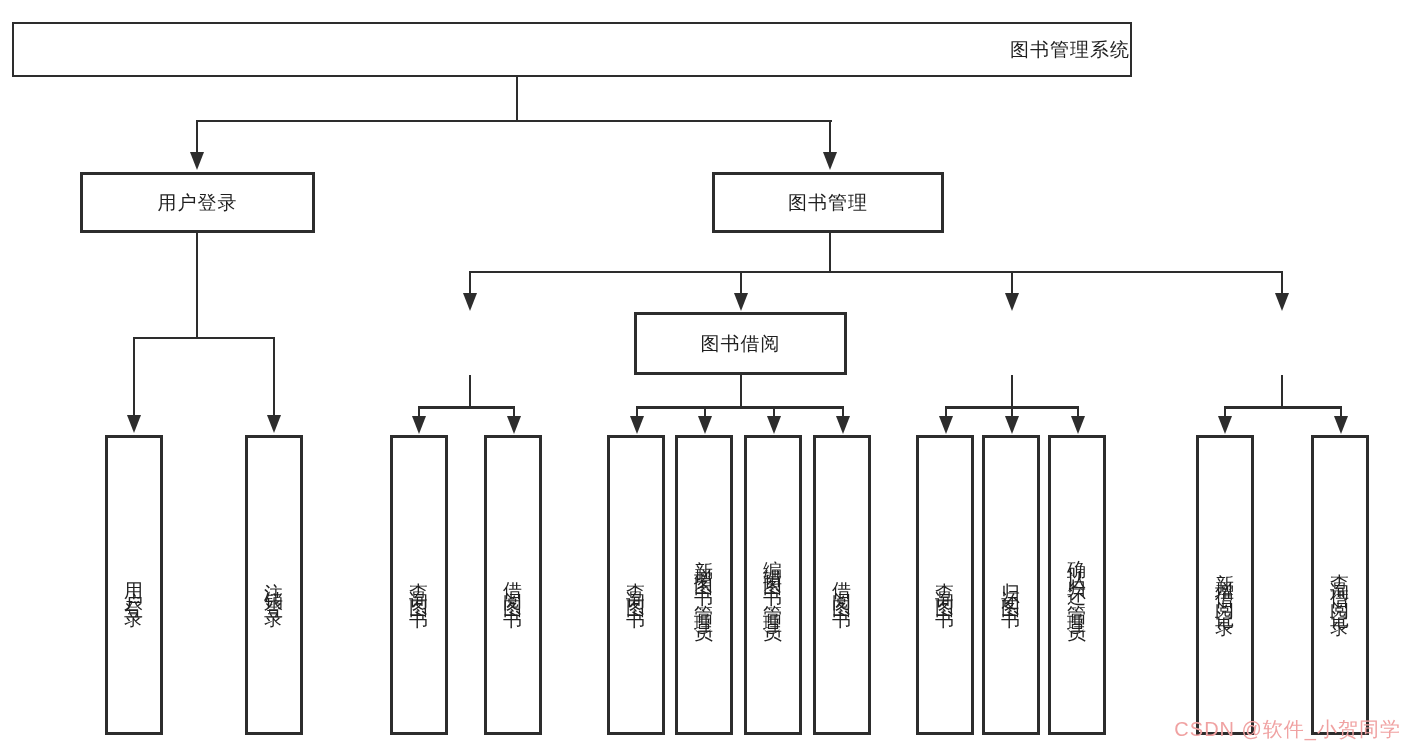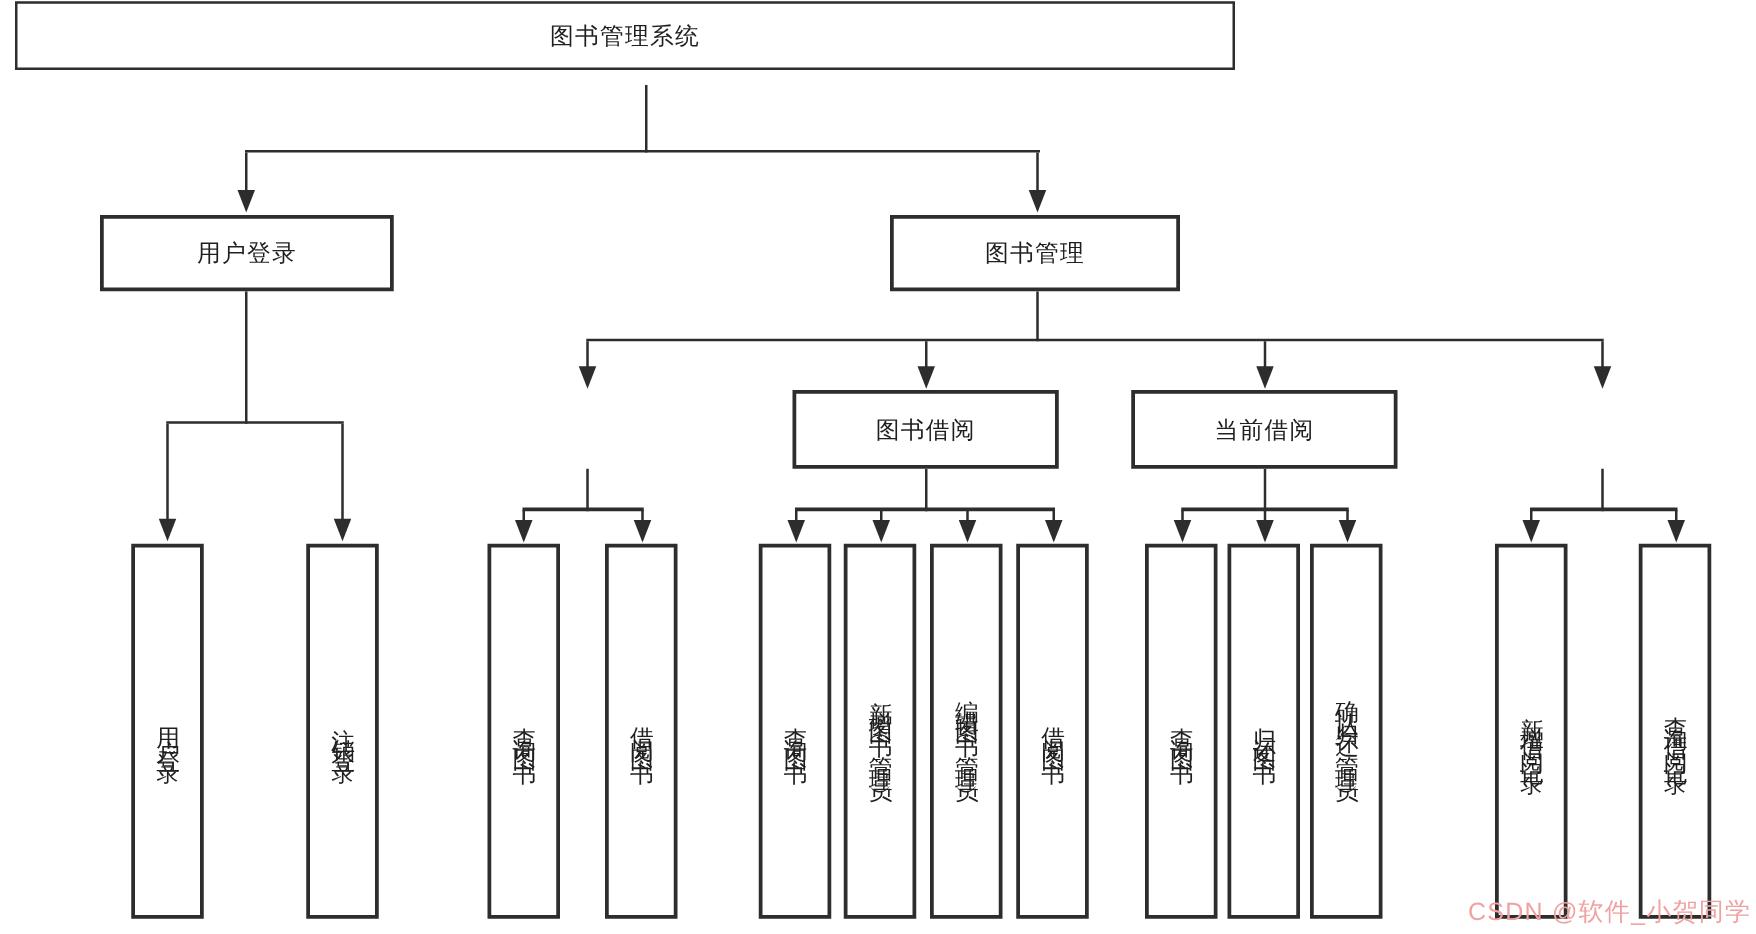--- a/index.html
+++ b/index.html
@@ -73,21 +73,21 @@
     letter-spacing:1px;
     z-index:3;
     pointer-events:none;
   }
 </style>
 </head>
 <body>
 
 <div class="canvas">
 
-  <div class="box root" style="left:12px;top:1px;width:976px;height:55px;">
+  <div class="box root" style="left:12px;top:22px;width:1120px;height:55px;justify-content:flex-end;">
     <span>图书管理系统</span>
   </div>
 
   <div class="v" style="left:516px;top:68px;height:54px;"></div>
   <div class="h" style="left:196px;top:120px;width:636px;"></div>
   <div class="v" style="left:196px;top:122px;height:32px;"></div>
   <div class="arr" style="left:190px;top:152px;"></div>
   <div class="v" style="left:829px;top:122px;height:32px;"></div>
   <div class="arr" style="left:823px;top:152px;"></div>
 
@@ -112,23 +112,20 @@
   <div class="v" style="left:740px;top:273px;height:22px;"></div>
   <div class="arr" style="left:734px;top:293px;"></div>
   <div class="v" style="left:1011px;top:273px;height:22px;"></div>
   <div class="arr" style="left:1005px;top:293px;"></div>
   <div class="v" style="left:1281px;top:273px;height:22px;"></div>
   <div class="arr" style="left:1275px;top:293px;"></div>
 
   <div class="box" style="left:634px;top:312px;width:213px;height:63px;justify-content:center;">
     <span>图书借阅</span>
   </div>
-  <div class="box" style="left:905px;top:312px;width:213px;height:63px;">
-    <span>当前借阅</span>
-  </div>
 
   <div class="v" style="left:469px;top:375px;height:34px;"></div>
   <div class="h thick" style="left:418px;top:406px;width:97px;"></div>
   <div class="v" style="left:418px;top:408px;height:9px;"></div>
   <div class="arr" style="left:412px;top:416px;"></div>
   <div class="v" style="left:513px;top:408px;height:9px;"></div>
   <div class="arr" style="left:507px;top:416px;"></div>
 
   <div class="v" style="left:740px;top:375px;height:34px;"></div>
   <div class="h thick" style="left:636px;top:406px;width:208px;"></div>

